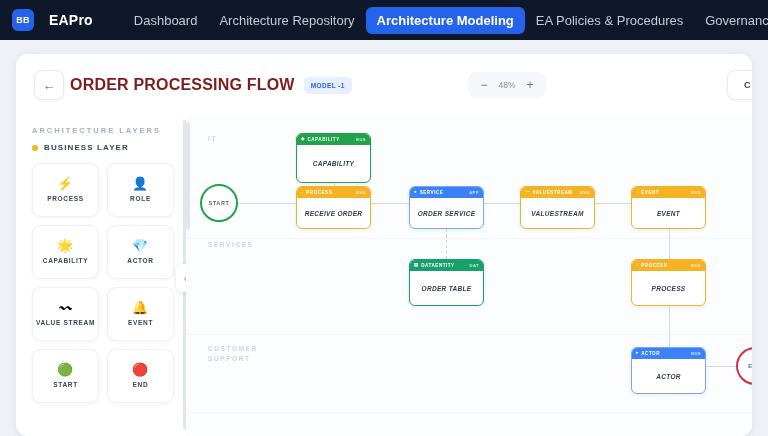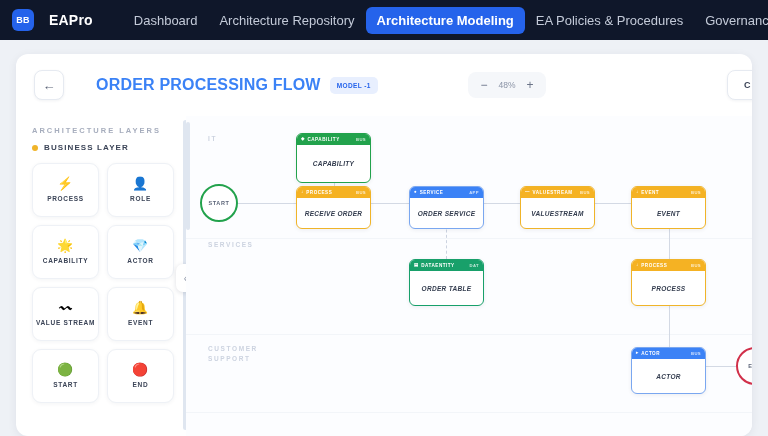--- a/index.html
+++ b/index.html
@@ -90,23 +90,23 @@
     border: 1px solid #e6eaf1;
     box-shadow: 0 1px 3px rgba(20,30,60,.06);
     display: flex; align-items: center; justify-content: center;
     color: #5b6478;
     font-size: 13px;
     flex: none;
   }
   .doc-title {
     font-size: 16px;
     font-weight: bold;
-    color: #3b82f6;
+    color: #7f1d1d;
     letter-spacing: .2px;
-    margin-left: 32px;
+    margin-left: 6px;
     white-space: nowrap;
   }
   .model-badge {
     margin-left: 9px;
     background: #e8effe;
     color: #2563eb;
     font-size: 6.5px;
     font-weight: bold;
     letter-spacing: .4px;
     padding: 5px 7px;

